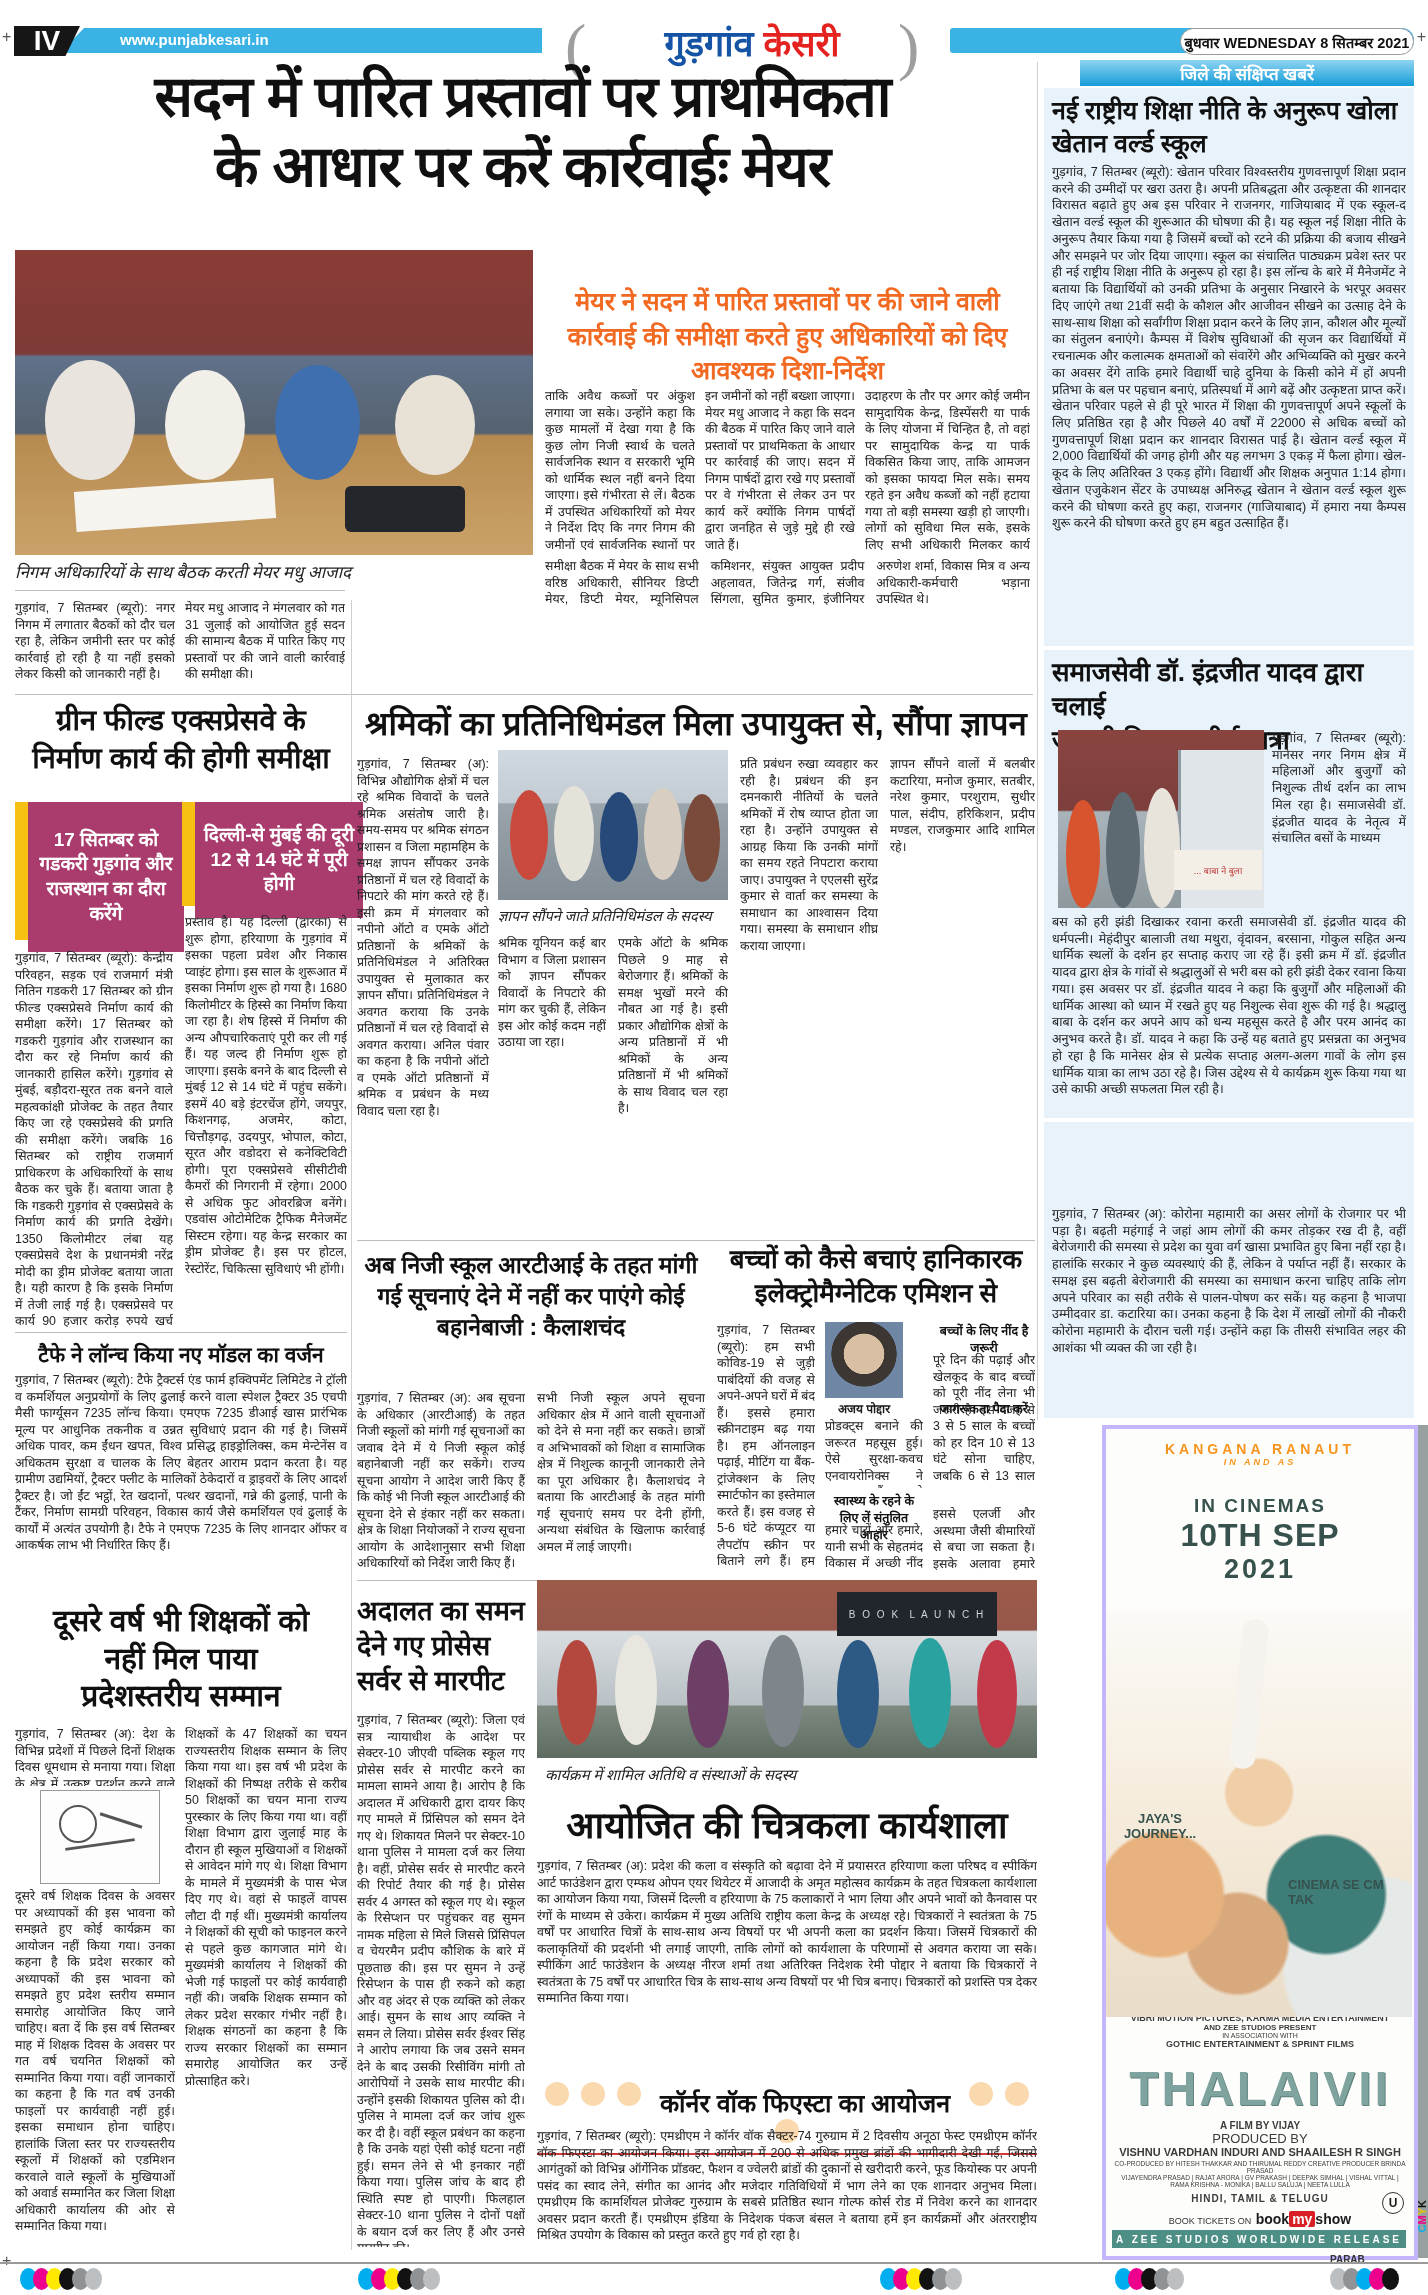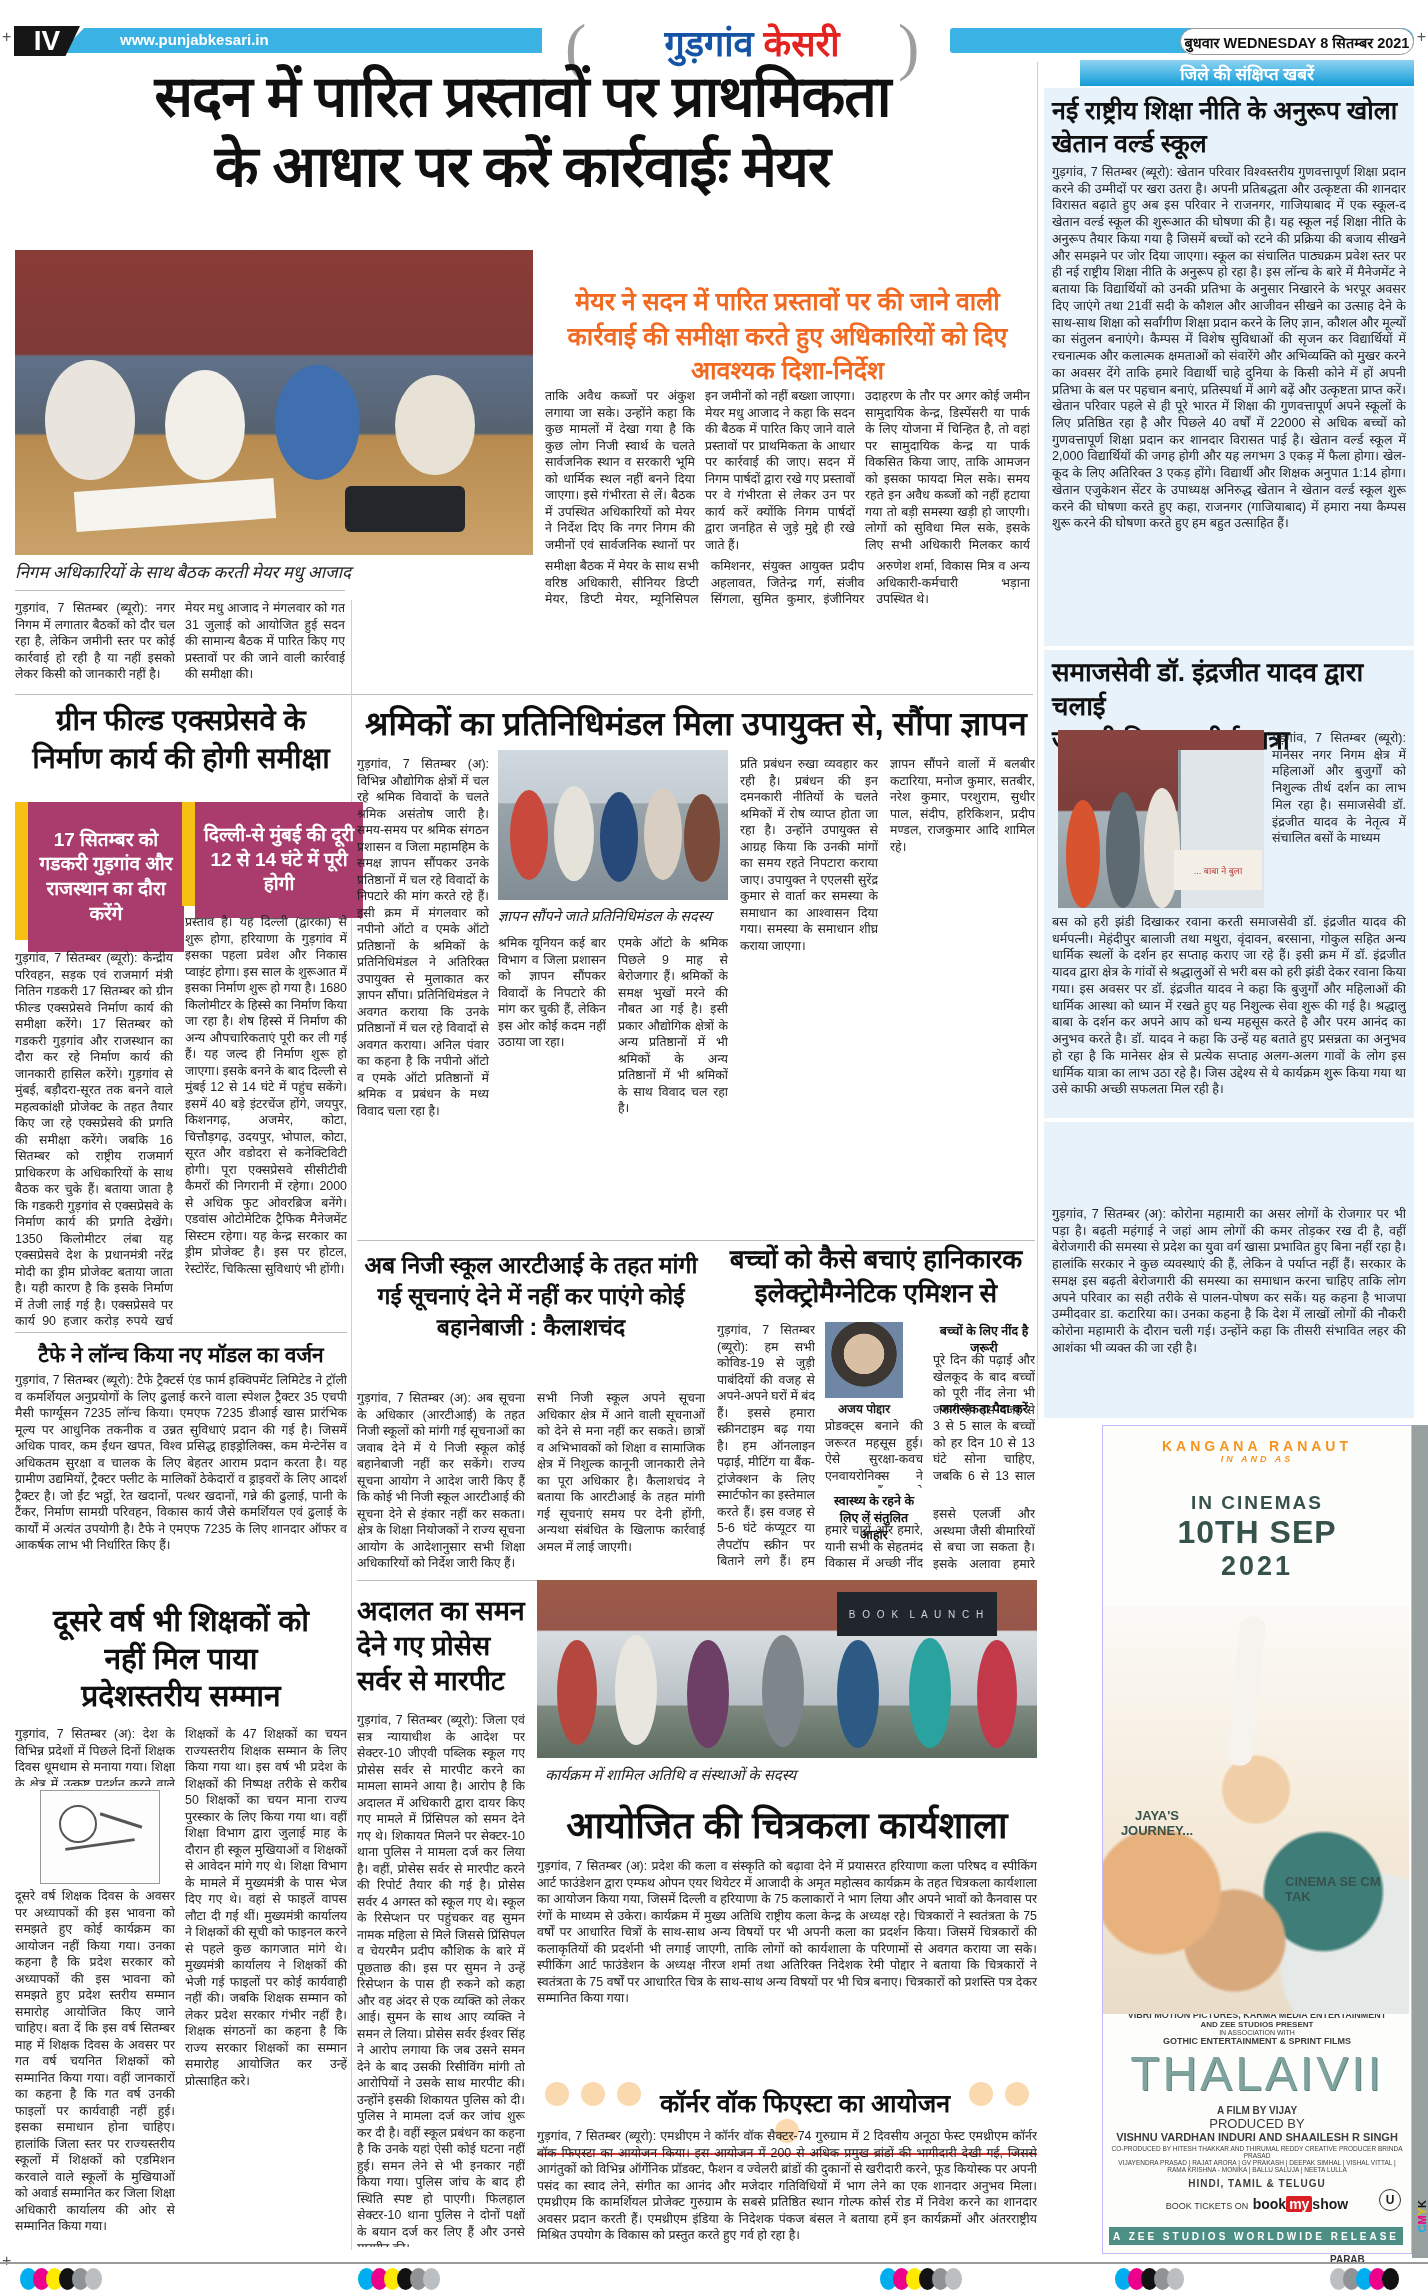--- a/index.html
+++ b/index.html
@@ -34,25 +34,25 @@
   
   .photo{overflow:hidden;}
   .ph-lead{background:linear-gradient(180deg,#8a3c37 0%,#7e3a37 34%,#60718a 35%,#55626f 60%,#b78b50 61%,#caa269 100%);}
   .ph-workers{background:linear-gradient(180deg,#cfd9df 0%,#c2ccd2 35%,#9aa4ab 36%,#828c94 100%);}
   .ph-book{background:linear-gradient(180deg,#9d5b49 0%,#96564a 28%,#d8dde0 29%,#b9c1c6 70%,#7e8a80 71%,#5d6b60 100%);}
   .ph-tirth{background:linear-gradient(180deg,#8a4440 0%,#7c3f3c 45%,#a9b3ba 46%,#8e999e 100%);}
   .ph-portrait{background:radial-gradient(circle at 50% 42%,#d9c0a4 0 34%,#3c3733 35% 55%,#6f87a5 56% 100%);}
   .ph-cartoon{background:#fdfdfd;border:1px solid #999;}
   .blob{position:absolute;border-radius:50%;}
   
-  .ad{background:#fdfdfc;border:1px solid #c4b5fd;}
+  .ad{background:#fdfdfc;border:4px solid #c4b5fd;}
   .ad-orange{color:#f7941e;font-weight:700;letter-spacing:4px;text-align:center;}
   .ad-dark{color:#37524d;font-weight:800;text-align:center;}
-  .thalaivii{color:#7fa39e;font-weight:400;letter-spacing:3px;text-align:center;
-             text-shadow:1px 1px 0 #5d807b;}
+  .thalaivii{color:#7fa39e;font-weight:700;letter-spacing:3px;text-align:center;
+             text-shadow:1px 1px 0 #5d807b;margin-top:12px;}
   .ad-small{color:#3c3c3c;text-align:center;}
   .zee-bar{background:#4e8f85;color:#fff;font-weight:700;letter-spacing:3px;
            display:flex;align-items:center;justify-content:center;}
   .bms-my{background:#d81f26;color:#fff;font-weight:700;padding:0 3px;border-radius:2px;}
   .ucert{border:1.5px solid #333;border-radius:50%;width:20px;height:20px;display:flex;
          align-items:center;justify-content:center;font-size:12px;font-weight:700;}
   
   .dot{display:inline-block;width:17px;height:22px;border-radius:50%;margin-right:-4px;}
   .d-c{background:#00aeef}.d-m{background:#ec008c}.d-y{background:#ffe900}
   .d-k{background:#121212}.d-g1{background:#8f9396}.d-g2{background:#bcbfc1}

